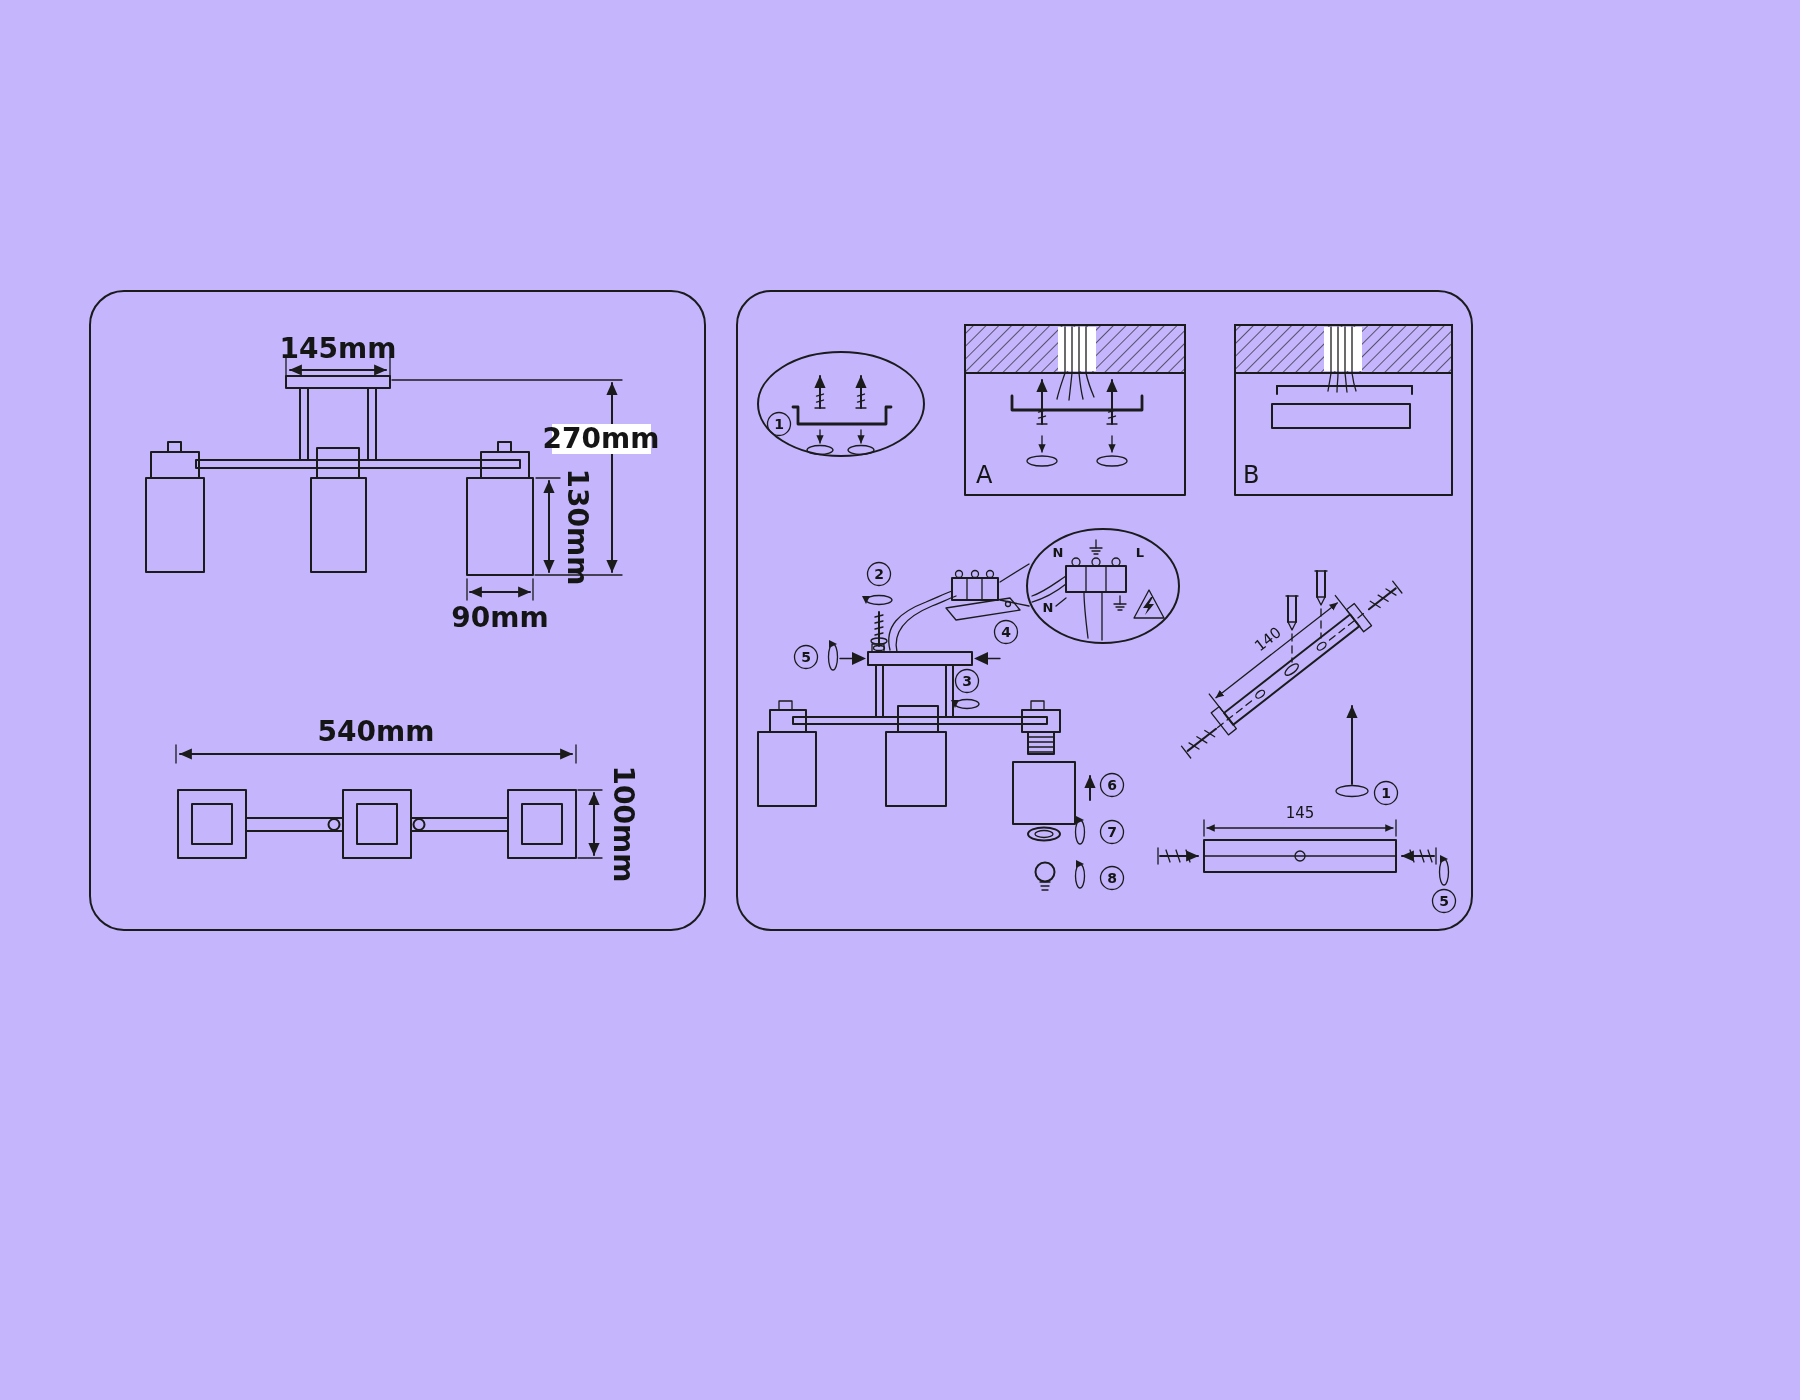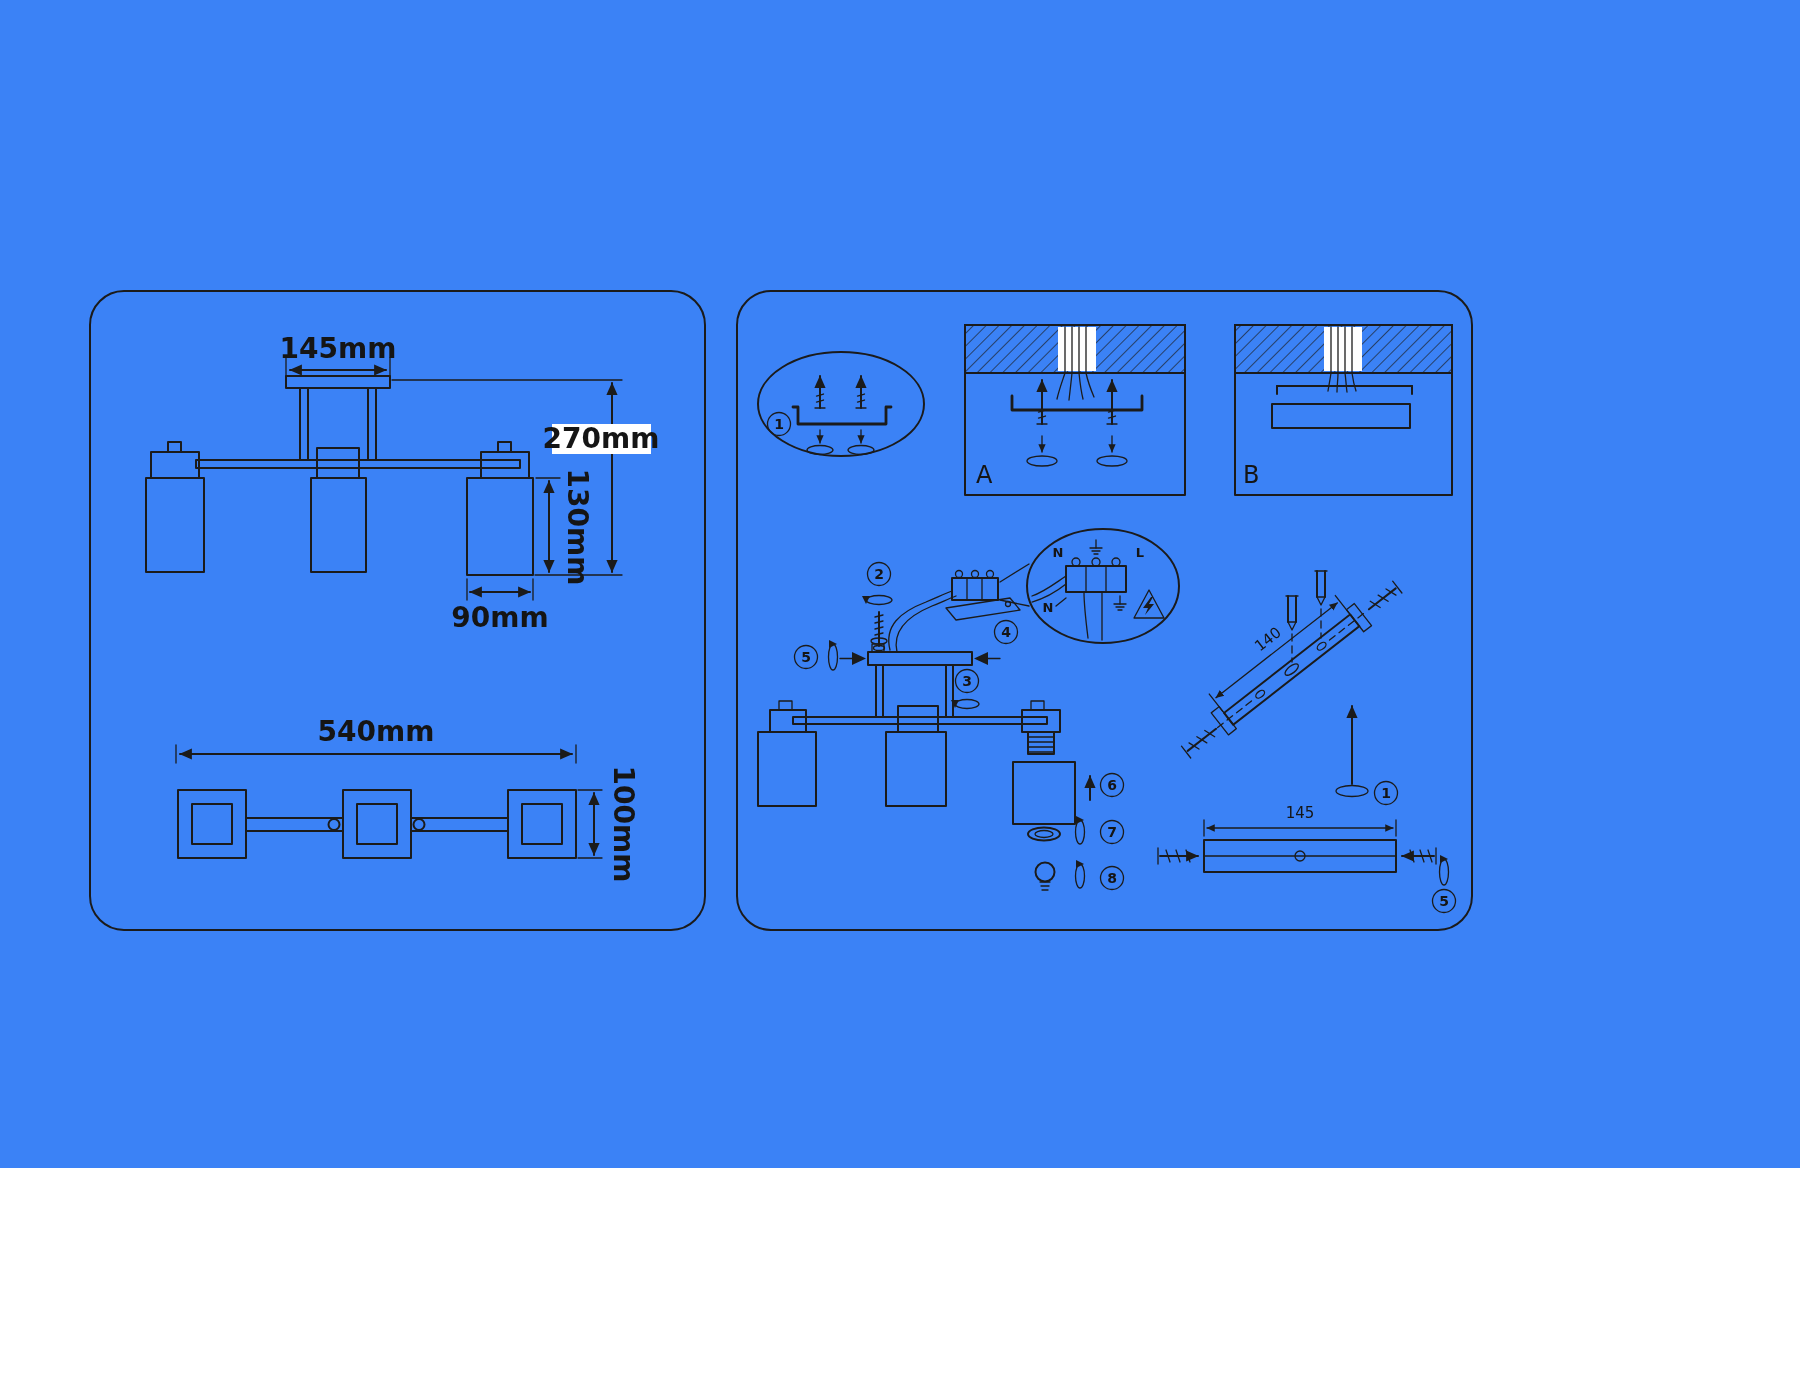--- a/index.html
+++ b/index.html
@@ -1,16 +1,16 @@
 <!DOCTYPE html>
 <html><head>
 <meta charset="utf-8">
 <style>
   html,body{margin:0;padding:0;background:#ffffff;}
-  .stage{position:relative;width:1800px;height:1168px;background:#3b82f6;}
+  .stage{position:relative;width:1800px;height:1400px;background:#c4b5fd;}
   svg{display:block;}
   .ln{fill:none;stroke:#1b1b1b;stroke-width:2;stroke-linecap:round;stroke-linejoin:round;}
   .thin{stroke-width:1.3;}
   .thick{stroke-width:2.8;}
   .dash{stroke-dasharray:7 5;stroke-width:1.3;}
   .solid{fill:#1b1b1b;stroke:none;}
   .wh{fill:#ffffff;stroke:none;}
   text{font-family:"DejaVu Sans","Liberation Sans",sans-serif;fill:#151515;}
   .dim{font-size:28px;font-weight:bold;text-anchor:middle;}
   .dimS{font-size:15px;text-anchor:middle;}

